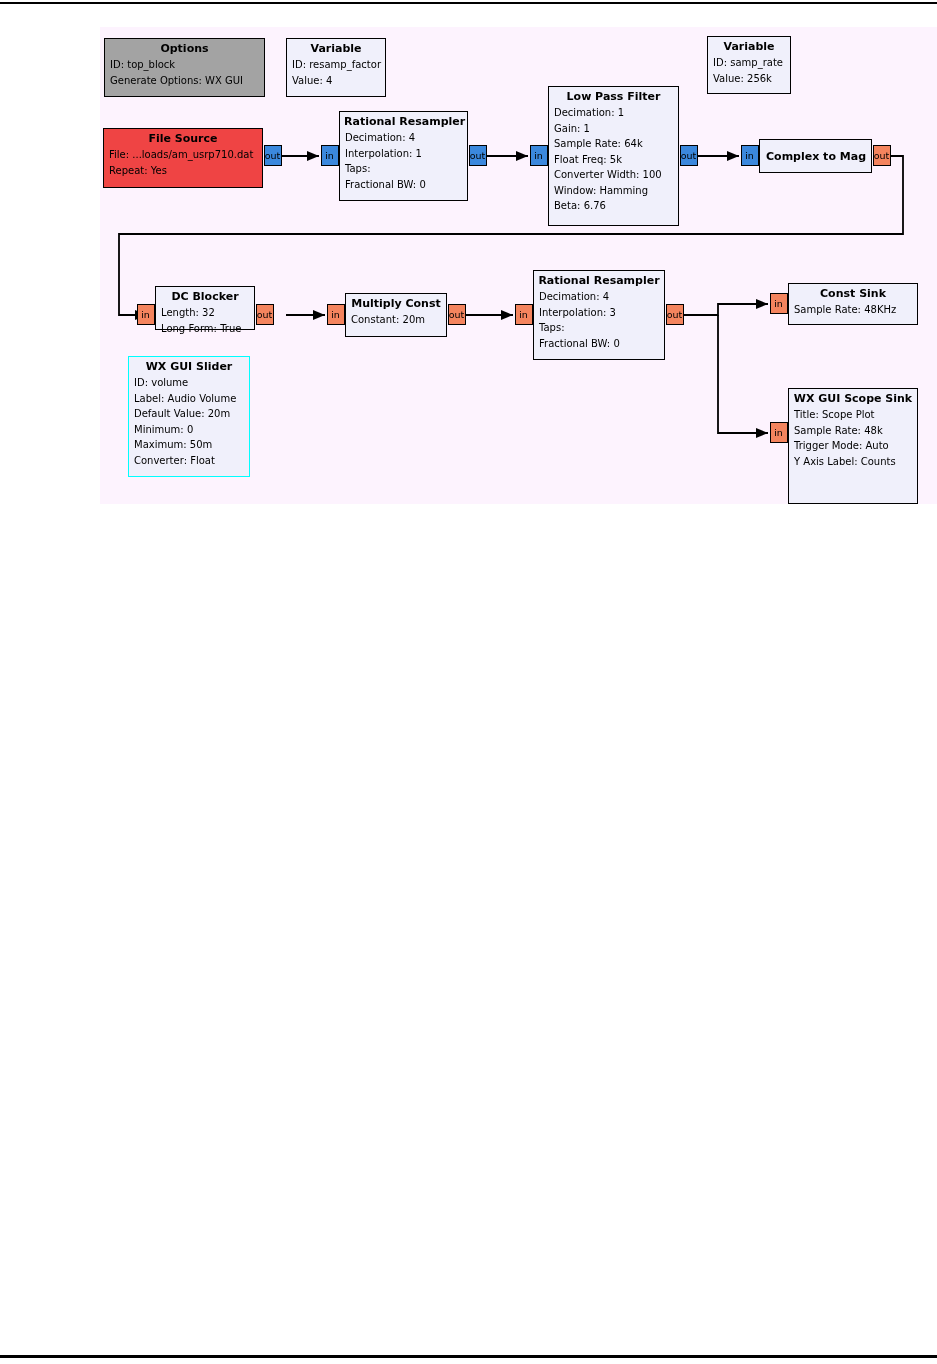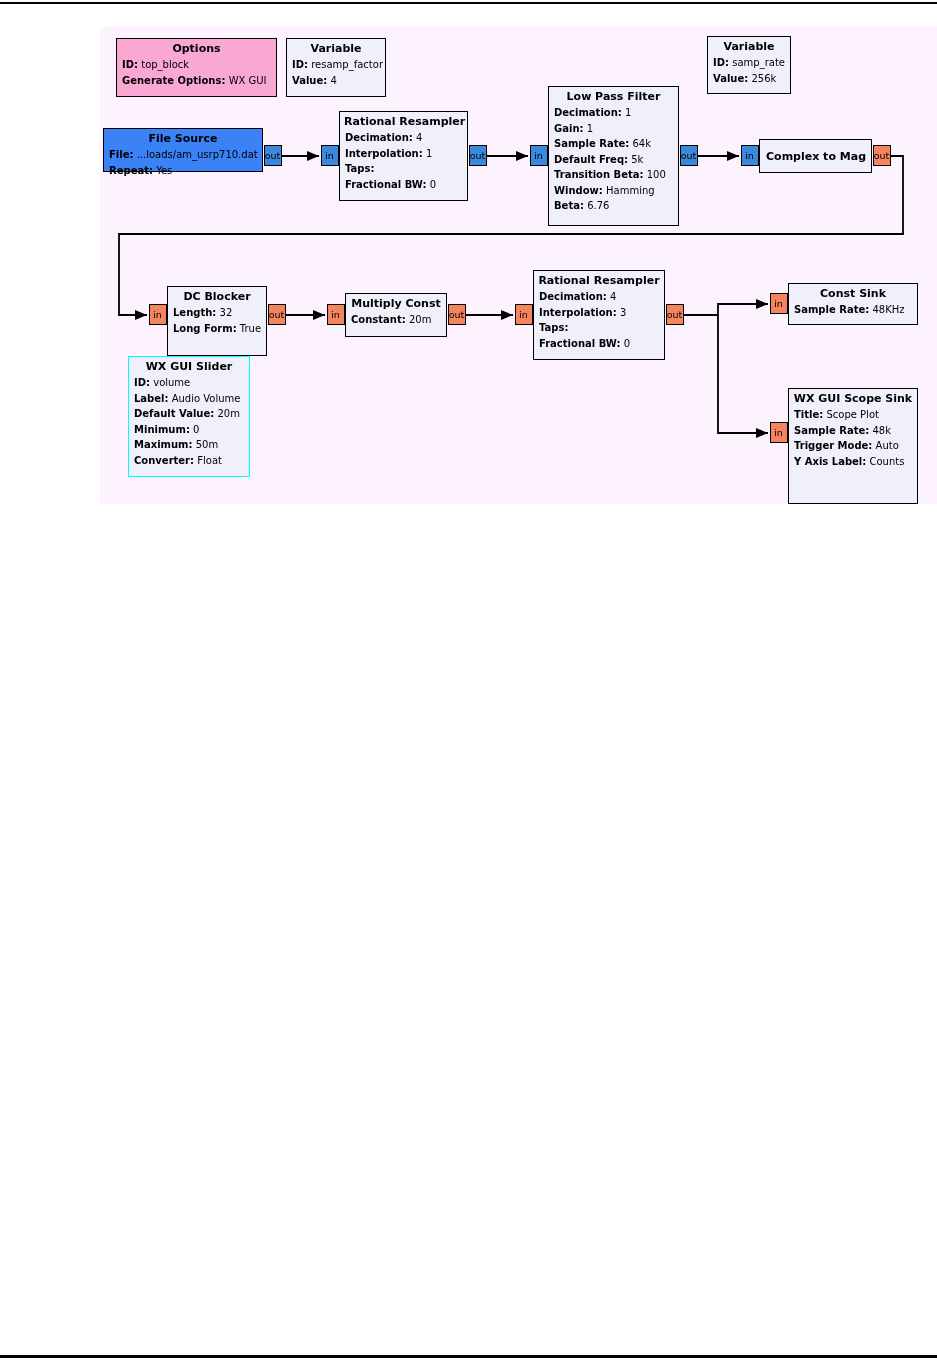--- a/index.html
+++ b/index.html
@@ -10,21 +10,21 @@
   #canvas-bg { position:absolute; left:100px; top:27px; width:837px; height:477px; }
   .block {
     position:absolute; border:1.5px solid #000000;
     display:flex; flex-direction:column; z-index:2;
   }
   .block-title {
     font-weight:bold; font-size:11px; text-align:center;
     padding:3px 4px 2px 4px; white-space:nowrap;
   }
   .param { font-size:10px; line-height:15.5px; padding:0 5px; white-space:nowrap; }
-  .param-key { font-weight:bold; }
+  .param-key { font-weight:normal; }
   .no-params { justify-content:center; }
   .no-params .block-title { padding:0 6px; }
   .port {
     position:absolute; width:18px; height:21px;
     border:1px solid #000000; font-size:9.5px; color:#000;
     display:flex; align-items:center; justify-content:center;
     z-index:3;
   }
   .port.left  { left:-19.5px; }
   .port.right { right:-19.5px; }
@@ -46,68 +46,68 @@
   <polyline points="282,156 319,156" class="wire" stroke="#000000" marker-end="url(#arrow)"></polyline>
       <polyline points="487,156 528,156" class="wire" stroke="#000000" marker-end="url(#arrow)"></polyline>
       <polyline points="698,156 739,156" class="wire" stroke="#000000" marker-end="url(#arrow)"></polyline>
       <polyline points="891,156 903,156 903,234 119,234 119,315 147,315" class="wire" stroke="#000000" marker-end="url(#arrow)"></polyline>
       <polyline points="286,315 325,315" class="wire" stroke="#000000" marker-end="url(#arrow)"></polyline>
       <polyline points="466,315 513,315" class="wire" stroke="#000000" marker-end="url(#arrow)"></polyline>
       <polyline points="684,315 718,315 718,304 768,304" class="wire" stroke="#000000" marker-end="url(#arrow)"></polyline>
       <polyline points="718,315 718,433 768,433" class="wire" stroke="#000000" marker-end="url(#arrow)"></polyline>
     </svg>
   <div class="rule" style="top:1355px;height:3px;"></div>
-<div class="block" style="left: 116px; top: 38px; width: 161px; height: 59px; background: #f9a8d4; border-color: rgb(0, 0, 0);">
+<div class="block" style="left: 104px; top: 38px; width: 161px; height: 59px; background: #a3a3a3; border-color: rgb(0, 0, 0);">
       <div class="block-title">Options</div>
       <div class="param"><span class="param-key">ID:</span> <span class="param-value">top_block</span></div>
       <div class="param"><span class="param-key">Generate Options:</span> <span class="param-value">WX GUI</span></div>
     </div>
     <div class="block" style="left: 286px; top: 38px; width: 100px; height: 59px; background: rgb(240, 240, 251); border-color: rgb(0, 0, 0);">
       <div class="block-title">Variable</div>
       <div class="param"><span class="param-key">ID:</span> <span class="param-value">resamp_factor</span></div>
       <div class="param"><span class="param-key">Value:</span> <span class="param-value">4</span></div>
     </div>
     <div class="block" style="left: 707px; top: 36px; width: 84px; height: 58px; background: rgb(240, 240, 251); border-color: rgb(0, 0, 0);">
       <div class="block-title">Variable</div>
       <div class="param"><span class="param-key">ID:</span> <span class="param-value">samp_rate</span></div>
       <div class="param"><span class="param-key">Value:</span> <span class="param-value">256k</span></div>
     </div>
-    <div class="block" style="left: 103px; top: 128px; width: 160px; height: 44px; background: #3b82f6; border-color: rgb(0, 0, 0);">
+    <div class="block" style="left: 103px; top: 128px; width: 160px; height: 60px; background: #ef4444; border-color: rgb(0, 0, 0);">
       <div class="block-title">File Source</div>
       <div class="param"><span class="param-key">File:</span> <span class="param-value">...loads/am_usrp710.dat</span></div>
       <div class="param"><span class="param-key">Repeat:</span> <span class="param-value">Yes</span></div>
       <div class="port right" style="background: rgb(59, 136, 221); top: 16px;">out</div>
     </div>
     <div class="block" style="left: 339px; top: 111px; width: 129px; height: 90px; background: rgb(240, 240, 251); border-color: rgb(0, 0, 0);">
       <div class="block-title">Rational Resampler</div>
       <div class="param"><span class="param-key">Decimation:</span> <span class="param-value">4</span></div>
       <div class="param"><span class="param-key">Interpolation:</span> <span class="param-value">1</span></div>
       <div class="param"><span class="param-key">Taps:</span> <span class="param-value"></span></div>
       <div class="param"><span class="param-key">Fractional BW:</span> <span class="param-value">0</span></div>
       <div class="port left" style="background: rgb(59, 136, 221); top: 33px;">in</div>
       <div class="port right" style="background: rgb(59, 136, 221); top: 33px;">out</div>
     </div>
     <div class="block" style="left: 548px; top: 86px; width: 131px; height: 140px; background: rgb(240, 240, 251); border-color: rgb(0, 0, 0);">
       <div class="block-title">Low Pass Filter</div>
       <div class="param"><span class="param-key">Decimation:</span> <span class="param-value">1</span></div>
       <div class="param"><span class="param-key">Gain:</span> <span class="param-value">1</span></div>
       <div class="param"><span class="param-key">Sample Rate:</span> <span class="param-value">64k</span></div>
-      <div class="param"><span class="param-key">Default Freq:</span> <span class="param-value">5k</span></div>
-      <div class="param"><span class="param-key">Transition Beta:</span> <span class="param-value">100</span></div>
+      <div class="param"><span class="param-key">Float Freq:</span> <span class="param-value">5k</span></div>
+      <div class="param"><span class="param-key">Converter Width:</span> <span class="param-value">100</span></div>
       <div class="param"><span class="param-key">Window:</span> <span class="param-value">Hamming</span></div>
       <div class="param"><span class="param-key">Beta:</span> <span class="param-value">6.76</span></div>
       <div class="port left" style="background: rgb(59, 136, 221); top: 58px;">in</div>
       <div class="port right" style="background: rgb(59, 136, 221); top: 58px;">out</div>
     </div>
     <div class="block no-params" style="left: 759px; top: 139px; width: 113px; height: 34px; background: rgb(240, 240, 251); border-color: rgb(0, 0, 0);">
       <div class="block-title">Complex to Mag</div>
       <div class="port left" style="background: rgb(59, 136, 221); top: 5px;">in</div>
       <div class="port right" style="background: rgb(244, 132, 94); top: 5px;">out</div>
     </div>
-    <div class="block" style="left: 167px; top: 286px; width: 100px; height: 70px; background: rgb(240, 240, 251); border-color: rgb(0, 0, 0);">
+    <div class="block" style="left: 155px; top: 286px; width: 100px; height: 44px; background: rgb(240, 240, 251); border-color: rgb(0, 0, 0);">
       <div class="block-title">DC Blocker</div>
       <div class="param"><span class="param-key">Length:</span> <span class="param-value">32</span></div>
       <div class="param"><span class="param-key">Long Form:</span> <span class="param-value">True</span></div>
       <div class="port left" style="background: rgb(244, 132, 94); top: 17px;">in</div>
       <div class="port right" style="background: rgb(244, 132, 94); top: 17px;">out</div>
     </div>
     <div class="block" style="left: 345px; top: 293px; width: 102px; height: 44px; background: rgb(240, 240, 251); border-color: rgb(0, 0, 0);">
       <div class="block-title">Multiply Const</div>
       <div class="param"><span class="param-key">Constant:</span> <span class="param-value">20m</span></div>
       <div class="port left" style="background: rgb(244, 132, 94); top: 10px;">in</div>

